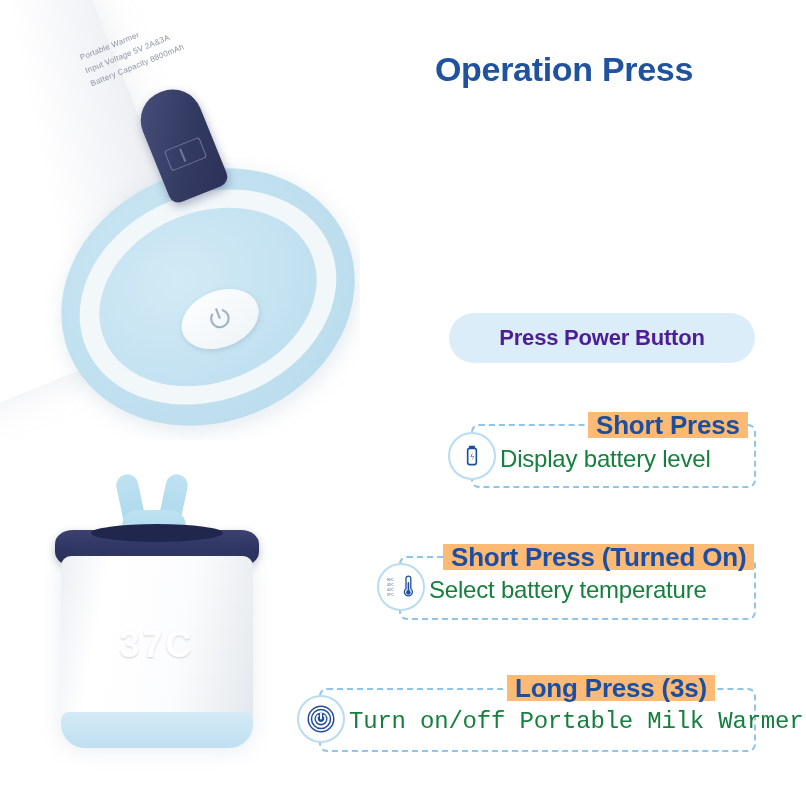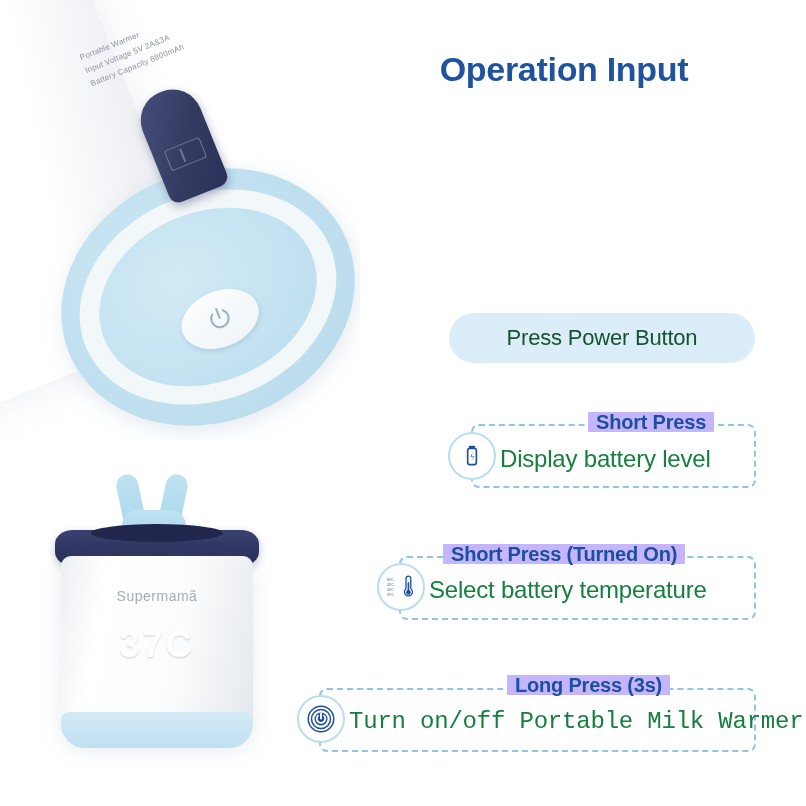--- a/index.html
+++ b/index.html
@@ -41,43 +41,43 @@
     top: 313px;
     width: 306px;
     height: 50px;
     border-radius: 25px;
     background: #dcedfa;
     display: flex;
     align-items: center;
     justify-content: center;
   }
   .badge-label {
-    color: #14532d;
-    font-weight: normal;
+    color: #4c1d95;
+    font-weight: bold;
     font-size: 22px;
     letter-spacing: -0.2px;
   }
 
   
   .row { position: absolute; }
 
   .row-box {
     position: absolute;
     border: 2px dashed #8ec5e8;
     border-radius: 8px;
     background: transparent;
   }
 
   .row-title {
     position: absolute;
-    background: #c4b5fd;
+    background: #fdba74;
     padding: 0 8px;
     color: #1d4fa0;
     font-weight: bold;
-    font-size: 20px;
+    font-size: 26px;
     white-space: nowrap;
     letter-spacing: -0.2px;
     line-height: 1;
   }
 
   .row-desc {
     position: absolute;
     color: #15803d;
     font-size: 24px;
     white-space: nowrap;
@@ -292,21 +292,21 @@
         </div>
       </div>
     </div>
 
     <div class="port-cover">
       <div class="port-icons"></div>
     </div>
   </div>
 
   <div class="title">
-    <span class="title-line">Operation Input</span>
+    <span class="title-line">Operation Press</span>
   </div>
 
   <div class="badge">
     <span class="badge-label">Press Power Button</span>
   </div>
 
   <div class="row">
     <div class="row-box" id="row1-box"></div>
     <div class="row-title" id="row1-title">Short Press</div>
     <div class="icon-circle" id="row1-icon">
@@ -356,19 +356,18 @@
   <div class="photo-bottom">
     <div class="ears">
       <div class="ear left"></div>
       <div class="ear right"></div>
       <div class="ear-base"></div>
     </div>
     <div class="lid">
       <div class="lid-top"></div>
     </div>
     <div class="body">
-      <div class="brand">Supermamã</div>
       <div class="display">37C</div>
     </div>
     <div class="foot"></div>
   </div>
 
 </div>
 
 </body></html>

